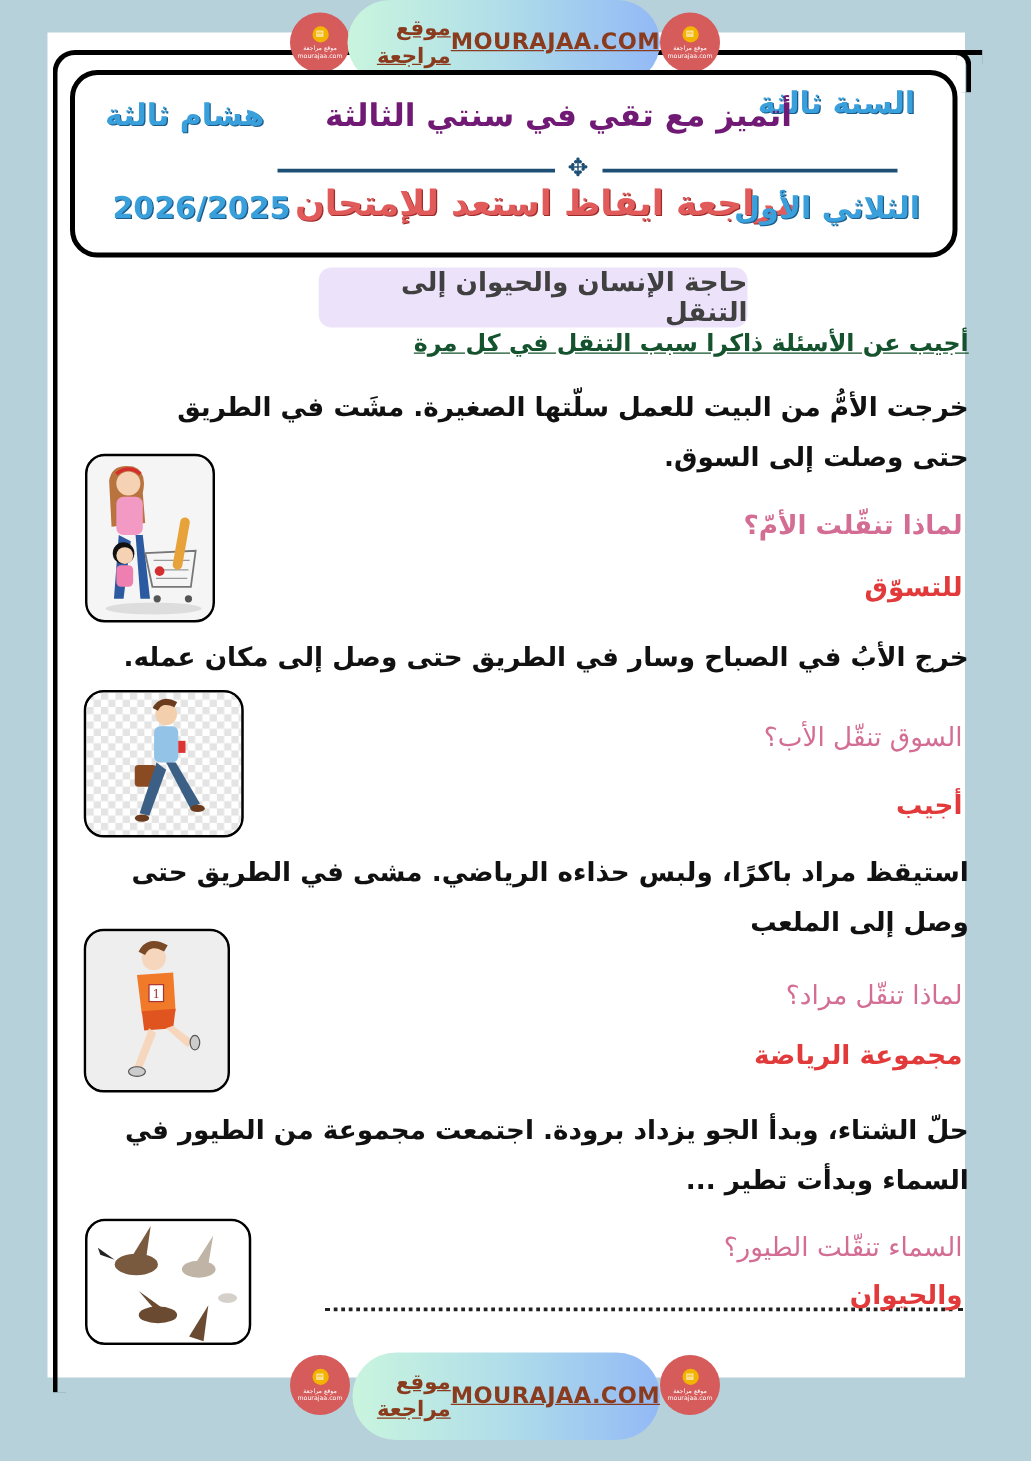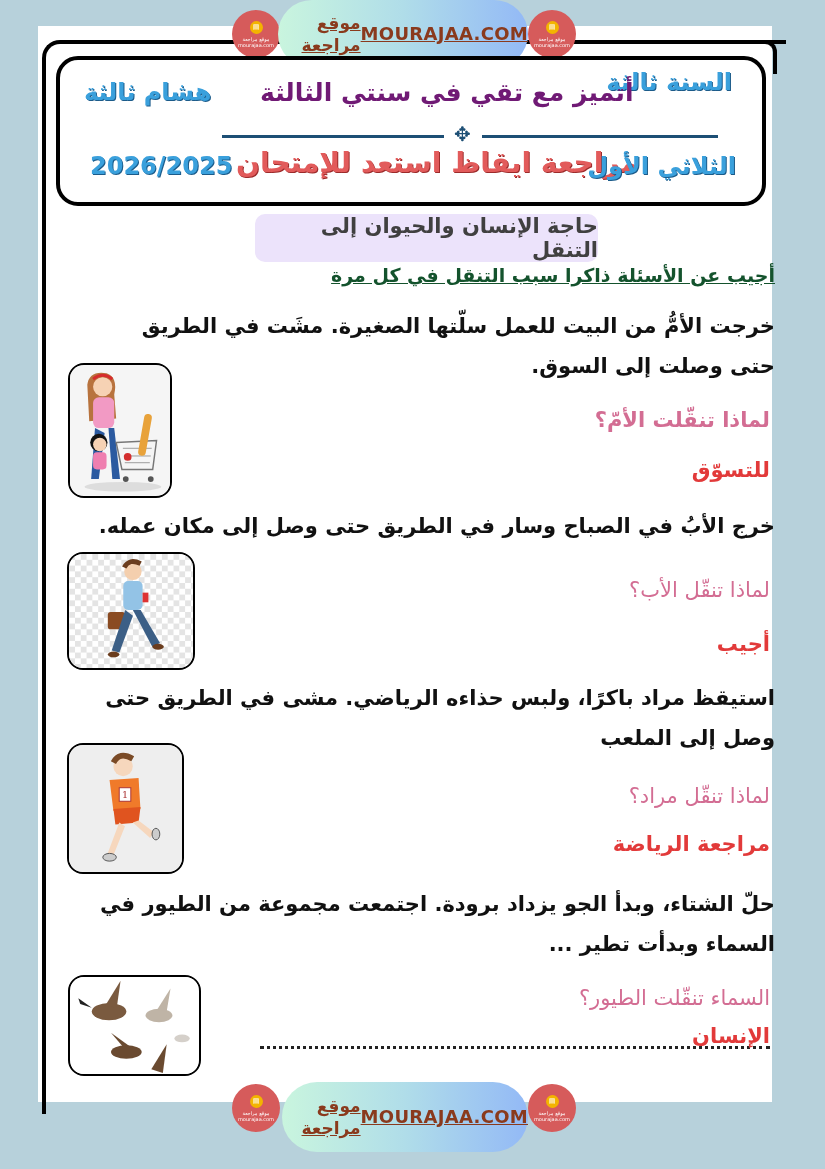--- a/index.html
+++ b/index.html
@@ -179,41 +179,41 @@
     <path d="M57 14 Q62 4 74 10" stroke="#6b3d1e" stroke-width="5" fill="none"></path>
     <rect x="56" y="28" width="20" height="30" rx="5" fill="#93c3e6"></rect>
     <rect x="40" y="60" width="18" height="18" rx="3" fill="#8a4b22"></rect>
     <rect x="76" y="40" width="6" height="10" fill="#d33"></rect>
     <path d="M58 58 L44 100 L52 102 L66 64 Z" fill="#3c5f86"></path>
     <path d="M66 58 L86 96 L94 92 L74 58 Z" fill="#3c5f86"></path>
     <ellipse cx="46" cy="104" rx="6" ry="3" fill="#6b3d1e"></ellipse>
     <ellipse cx="92" cy="96" rx="6" ry="3" fill="#6b3d1e"></ellipse>
   </svg>
 </div>
-<div class="question" style="top:578px;">لماذا تنقّل الأب؟</div>
+<div class="question" style="top:578px;">السوق تنقّل الأب؟</div>
 <div class="answer" style="top:632px;">أجيب</div>
 
 <div class="para" style="top:678px;width:700px;">استيقظ مراد باكرًا، ولبس حذاءه الرياضي. مشى في الطريق حتى وصل إلى الملعب</div>
 <div class="pic" style="left:67px;top:743px;width:117px;height:131px;">
   <svg viewBox="0 0 117 131">
     <rect width="117" height="131" fill="#eeeeee"></rect>
     <circle cx="56" cy="22" r="10" fill="#f6d7bd"></circle>
     <path d="M46 18 Q52 6 66 14" stroke="#7a4a26" stroke-width="6" fill="none"></path>
     <path d="M42 36 L72 34 L74 66 L46 68 Z" fill="#f07a2a"></path>
     <rect x="52" y="44" width="12" height="14" fill="#fff" stroke="#a33" stroke-width="1"></rect>
     <text x="58" y="55" font-size="10" text-anchor="middle" fill="#a33" font-family="DejaVu Serif, serif">1</text>
     <path d="M46 66 L74 64 L72 80 L48 82 Z" fill="#e0541f"></path>
     <path d="M52 80 L40 112 L46 114 L58 84 Z" fill="#f6d7bd"></path>
     <path d="M66 80 L84 96 L88 90 L72 78 Z" fill="#f6d7bd"></path>
     <ellipse cx="42" cy="116" rx="7" ry="4" fill="#ccc" stroke="#555"></ellipse>
     <ellipse cx="90" cy="92" rx="4" ry="6" fill="#ccc" stroke="#555"></ellipse>
   </svg>
 </div>
 <div class="question" style="top:784px;">لماذا تنقّل مراد؟</div>
-<div class="answer" style="top:832px;">مراجعة الرياضة</div>
+<div class="answer" style="top:832px;">مجموعة الرياضة</div>
 
 <div class="para" style="top:884px;width:700px;">حلّ الشتاء، وبدأ الجو يزداد برودة. اجتمعت مجموعة من الطيور في السماء وبدأت تطير ...</div>
 <div class="pic" style="left:68px;top:975px;width:133px;height:101px;background:#fff;">
   <svg viewBox="0 0 133 101">
     <rect width="133" height="101" fill="#fff"></rect>
     <g fill="#7a5a3f">
       <ellipse cx="40" cy="36" rx="18" ry="9"></ellipse>
       <path d="M36 30 L52 4 L48 32 Z"></path>
       <path d="M22 32 L8 22 L10 28 Z" fill="#222"></path>
     </g>
@@ -226,21 +226,21 @@
       </g>
     <g fill="#6a4a30">
       <ellipse cx="58" cy="78" rx="16" ry="7"></ellipse>
       <path d="M54 72 L42 58 L64 74 Z"></path>
       <path d="M84 96 L100 70 L96 100 Z"></path>
     </g>
   </svg>
 </div>
 <div class="question" style="top:986px;">السماء تنقّلت الطيور؟</div>
 <div class="dots"></div>
-<div class="answer" style="top:1024px;">الإنسان</div>
+<div class="answer" style="top:1024px;">والحيوان</div>
 
 <div class="logo-circle" style="left:232px;top:1084px;">
   <div class="dot">▤</div>
   <div class="tiny">موقع مراجعة mourajaa.com</div>
 </div>
 <div class="badge bottom">
   <div class="ar">موقع مراجعة</div>
   <div class="en">MOURAJAA.COM</div>
 </div>
 <div class="logo-circle" style="left:528px;top:1084px;">

